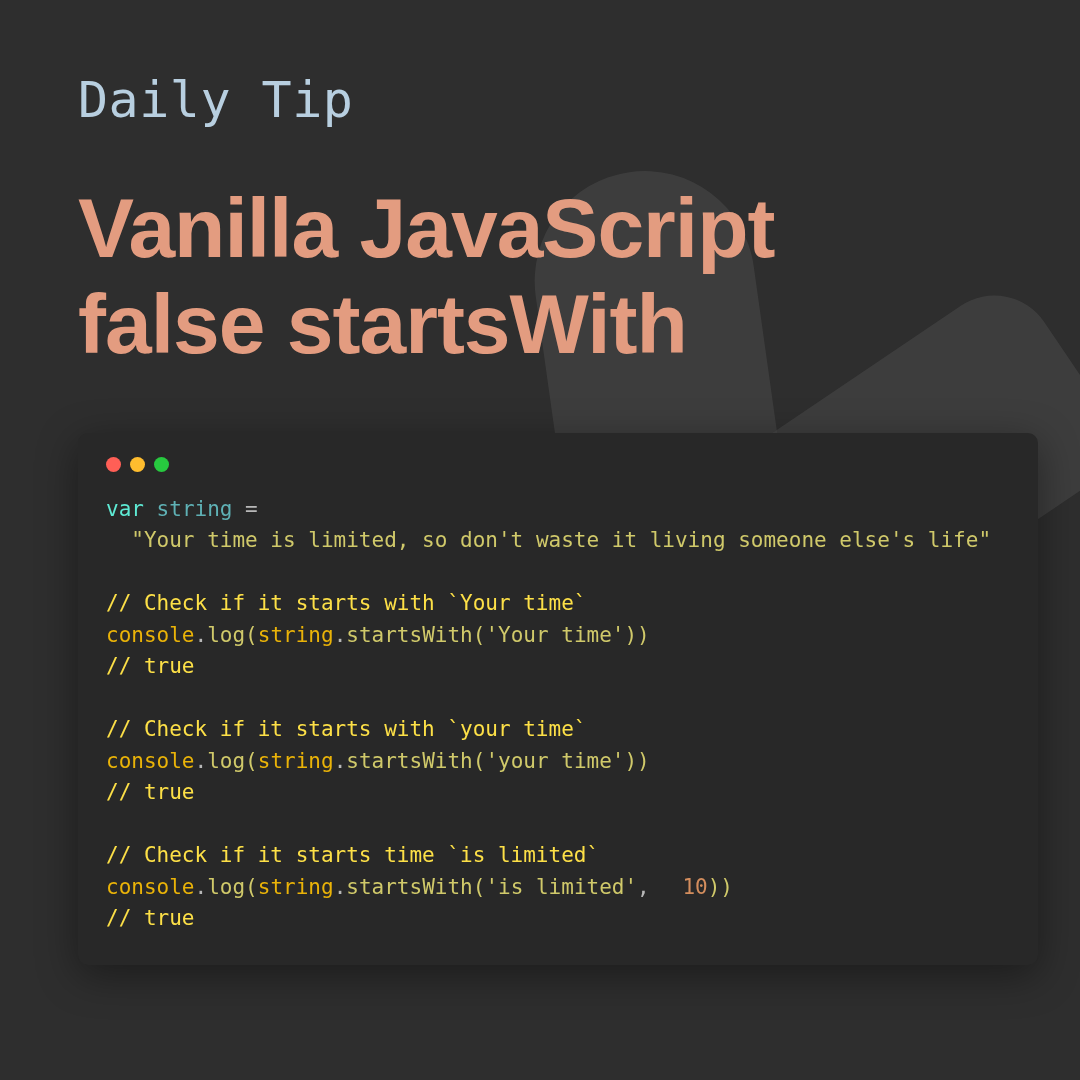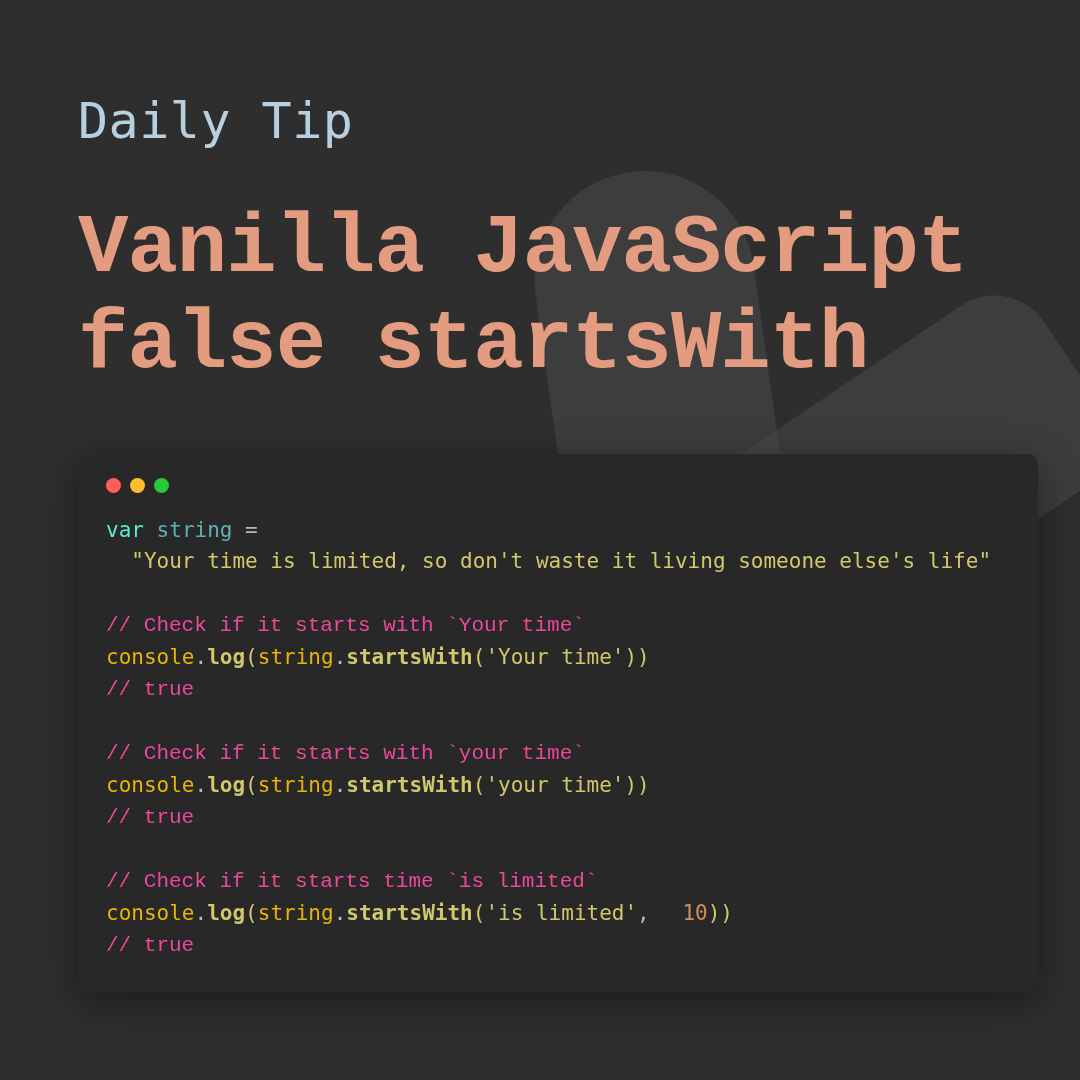--- a/index.html
+++ b/index.html
@@ -15,36 +15,36 @@
     position: absolute;
     background: #4a4a4a;
     opacity: 0.55;
   }
   .bg1 { width: 220px; height: 440px; border-radius: 110px; top: 170px; left: 550px; transform: rotate(-8deg); }
   .bg2 { width: 560px; height: 220px; border-radius: 60px; top: 410px; left: 560px; transform: rotate(-34deg); }
   .bg3 { width: 120px; height: 120px; border-radius: 60px; top: 560px; left: 190px; }
   .content {
     position: relative;
     z-index: 2;
-    padding: 90px 70px 0 78px;
+    padding: 69px 70px 0 78px;
   }
   .subtitle {
     color: #b8cfe0;
     font-size: 50px;
     line-height: 1.25;
     font-weight: 400;
     letter-spacing: 0.5px;
   }
   .title {
     color: #e39c80;
     font-size: 84px;
     line-height: 1.15;
     font-weight: 600;
     margin-top: 48px;
-    font-family: Liberation Mono, monospace;
+    font-family: Liberation Sans, sans-serif;
     letter-spacing: -1px;
   }
   .code-window {
     margin-top: 60px;
     background: #282828;
     border-radius: 10px;
     padding: 24px 28px 30px 28px;
     box-shadow: 0 10px 40px rgba(0,0,0,0.4);
     width: 960px;
   }
@@ -57,23 +57,23 @@
     font-family: ui-monospace, 'SF Mono', Menlo, Consolas, monospace;
     font-size: 21px;
     line-height: 1.5;
     white-space: pre;
     color: #b8b8b8;
   }
   .kw { color: #5eead4; }
   .ident { color: #5fb1b5; }
   .str { color: #d0c96a; }
   .op { color: #b8b8b8; }
-  .comment { color: #ec4899; font-family: Liberation Mono, monospace; }
+  .comment { color: #fde047; }
   .obj { color: #eab308; }
-  .method { color: #d0c96a; font-weight: bold; }
+  .method { color: #d0c96a; }
   .num { color: #d38d5d; margin-left: 20px; }
   .dot-op { color: #b8b8b8; }
   .paren { color: #d0c96a; }
 </style>
 </head>
 <body>
 
 <div class="bg-shape bg1"></div>
 <div class="bg-shape bg2"></div>
 <div class="bg-shape bg3"></div>

